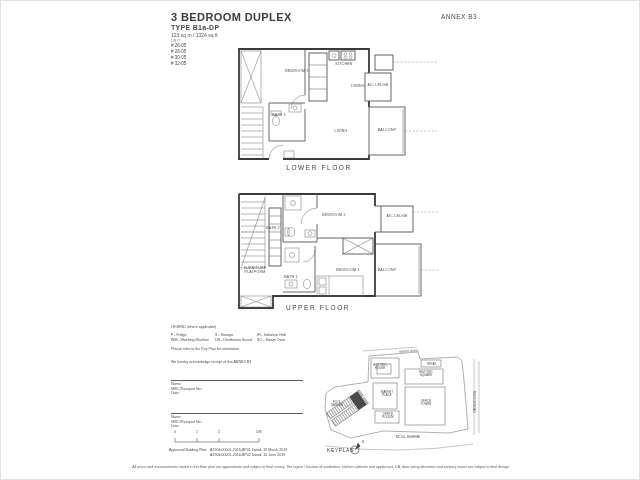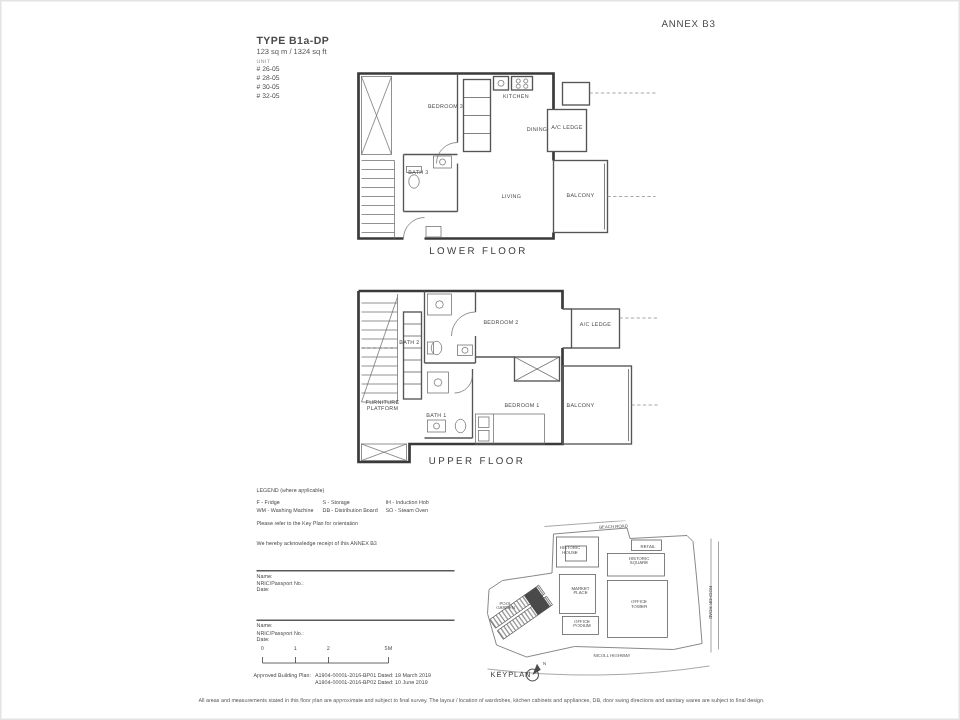--- a/index.html
+++ b/index.html
@@ -20,20 +20,21 @@
   .klbl{position:absolute;font-size:2.9px;line-height:3.3px;color:#4a4a4a;text-align:center;}
   .plan{position:absolute;}
   .disc{position:absolute;left:68px;top:464px;width:504px;text-align:center;font-size:3.6px;color:#5a5a5a;}
 </style>
 </head>
 <body>
 
 <div class="page">
 
   <div class="abs annex" style="left:440px;top:12px;">ANNEX B3</div>
+  <div class="abs title" style="left:170px;top:10px;">3 BEDROOM DUPLEX</div>
   <div class="abs subtitle" style="left:170px;top:23px;">TYPE B1a-DP</div>
   <div class="abs area" style="left:170px;top:31px;">123 sq m / 1324 sq ft</div>
   <div class="abs unitlbl" style="left:170px;top:38px;">UNIT</div>
   <div class="abs" style="left:170px;top:42px;">
     <div class="unit"># 26-05</div>
     <div class="unit"># 28-05</div>
     <div class="unit"># 30-05</div>
     <div class="unit"># 32-05</div>
   </div>
 

